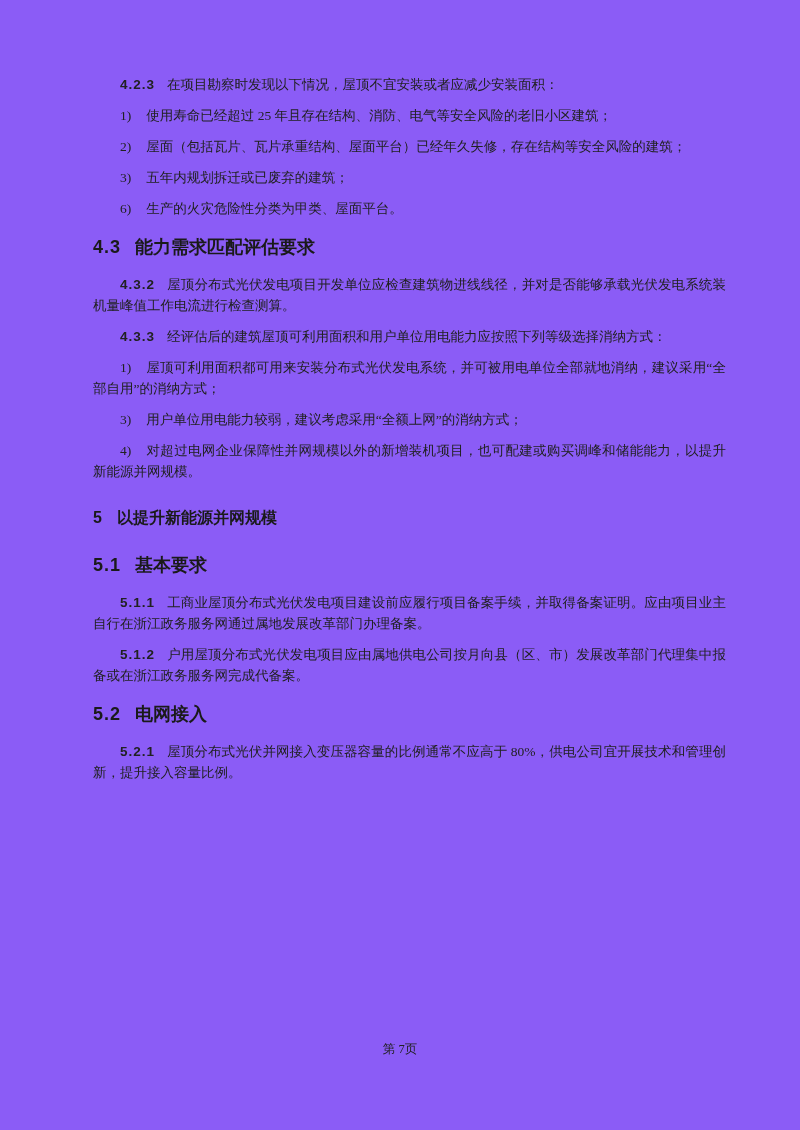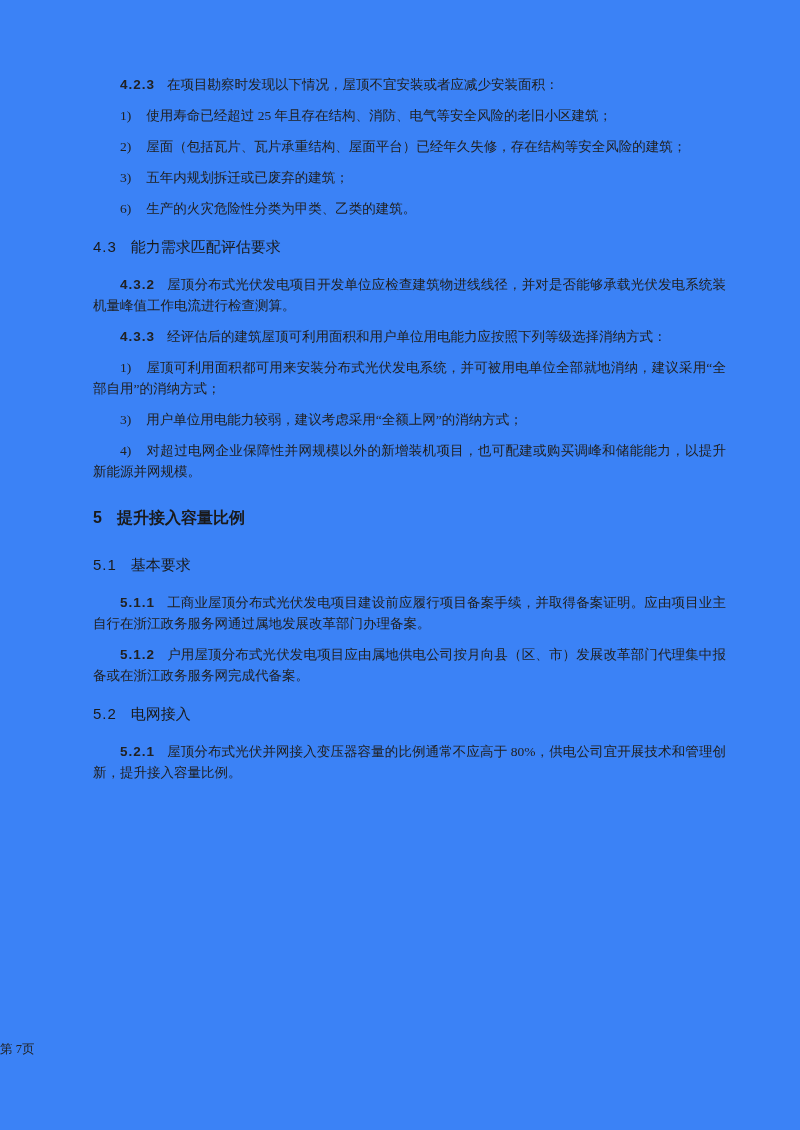--- a/index.html
+++ b/index.html
@@ -1,20 +1,20 @@
 <!DOCTYPE html>
 <html lang="zh"><head>
 <meta charset="utf-8">
 <style>
   html, body { margin: 0; padding: 0; background: #ffffff; }
   .page {
     position: relative;
     width: 800px;
     height: 1130px;
-    background: #3b82f6;
+    background: #8b5cf6;
     box-sizing: border-box;
     color: #212121;
     overflow: hidden;
   }
   .content {
     position: absolute;
     top: 74px;
     left: 93px;
     width: 633px;
   }
@@ -33,22 +33,22 @@
     letter-spacing: 1px;
     margin-right: 12px;
   }
   .para .inum {
     font-family: "Liberation Serif", "DejaVu Serif", serif;
     font-weight: normal;
     margin-right: 15px;
   }
   .h2 {
     font-family: "Liberation Sans", "DejaVu Sans", sans-serif;
-    font-weight: normal;
-    font-size: 15px;
+    font-weight: bold;
+    font-size: 18px;
     line-height: 20px;
     color: #1a1a1a;
     margin: 18px 0 17px 0;
   }
   .h1 {
     font-family: "Liberation Sans", "DejaVu Sans", sans-serif;
     font-weight: bold;
     font-size: 16px;
     line-height: 21px;
     color: #1a1a1a;
@@ -56,20 +56,21 @@
   }
   .h1 .hnum, .h2 .hnum {
     letter-spacing: 1px;
     margin-right: 14px;
   }
   .footer {
     position: absolute;
     left: 0;
     right: 0;
     bottom: 72px;
+    text-align: center;
     font-family: "Liberation Serif", "DejaVu Serif", serif;
     font-size: 12.5px;
     color: #212121;
   }
 </style>
 </head>
 <body>
 
 <div class="page">
   <div class="content">
@@ -77,37 +78,37 @@
     <p class="para"><span class="cnum">4.2.3</span><span>在项目勘察时发现以下情况，屋顶不宜安装或者应减少安装面积：</span></p>
 
     <p class="para"><span class="inum">1)</span><span>使用寿命已经超过 25 年且存在结构、消防、电气等安全风险的老旧小区建筑；</span></p>
 
     <p class="para"><span class="inum">2)</span><span>屋面（包括瓦片、瓦片承重结构、屋面平台）已经年久失修，存在结构等安全风险的建筑；</span></p>
 
     <p class="para"><span class="inum">3)</span><span>五年内规划拆迁或已废弃的建筑；</span></p>
 
 
 
-    <p class="para"><span class="inum">6)</span><span>生产的火灾危险性分类为甲类、乙类的建筑。</span></p>
+    <p class="para"><span class="inum">6)</span><span>生产的火灾危险性分类为甲类、屋面平台。</span></p>
 
     <h3 class="h2"><span class="hnum">4.3</span><span>能力需求匹配评估要求</span></h3>
 
 
     <p class="para"><span class="cnum">4.3.2</span><span>屋顶分布式光伏发电项目开发单位应检查建筑物进线线径，并对是否能够承载光伏发电系统装机量峰值工作电流进行检查测算。</span></p>
 
     <p class="para"><span class="cnum">4.3.3</span><span>经评估后的建筑屋顶可利用面积和用户单位用电能力应按照下列等级选择消纳方式：</span></p>
 
     <p class="para"><span class="inum">1)</span><span>屋顶可利用面积都可用来安装分布式光伏发电系统，并可被用电单位全部就地消纳，建议采用“全部自用”的消纳方式；</span></p>
 
 
     <p class="para"><span class="inum">3)</span><span>用户单位用电能力较弱，建议考虑采用“全额上网”的消纳方式；</span></p>
 
     <p class="para"><span class="inum">4)</span><span>对超过电网企业保障性并网规模以外的新增装机项目，也可配建或购买调峰和储能能力，以提升新能源并网规模。</span></p>
 
-    <h2 class="h1"><span class="hnum">5</span><span>提升接入容量比例</span></h2>
+    <h2 class="h1"><span class="hnum">5</span><span>以提升新能源并网规模</span></h2>
 
     <h3 class="h2"><span class="hnum">5.1</span><span>基本要求</span></h3>
 
     <p class="para"><span class="cnum">5.1.1</span><span>工商业屋顶分布式光伏发电项目建设前应履行项目备案手续，并取得备案证明。应由项目业主自行在浙江政务服务网通过属地发展改革部门办理备案。</span></p>
 
     <p class="para"><span class="cnum">5.1.2</span><span>户用屋顶分布式光伏发电项目应由属地供电公司按月向县（区、市）发展改革部门代理集中报备或在浙江政务服务网完成代备案。</span></p>
 
 
     <h3 class="h2"><span class="hnum">5.2</span><span>电网接入</span></h3>
 

